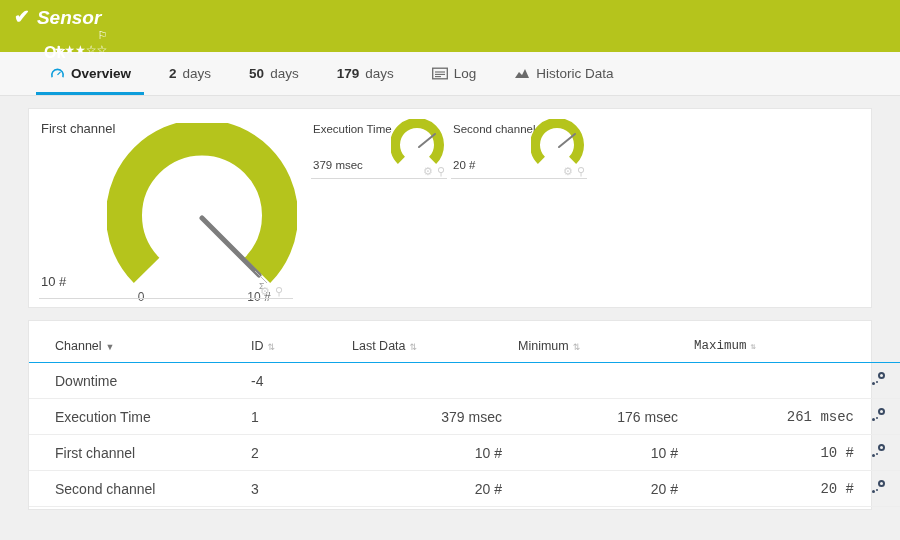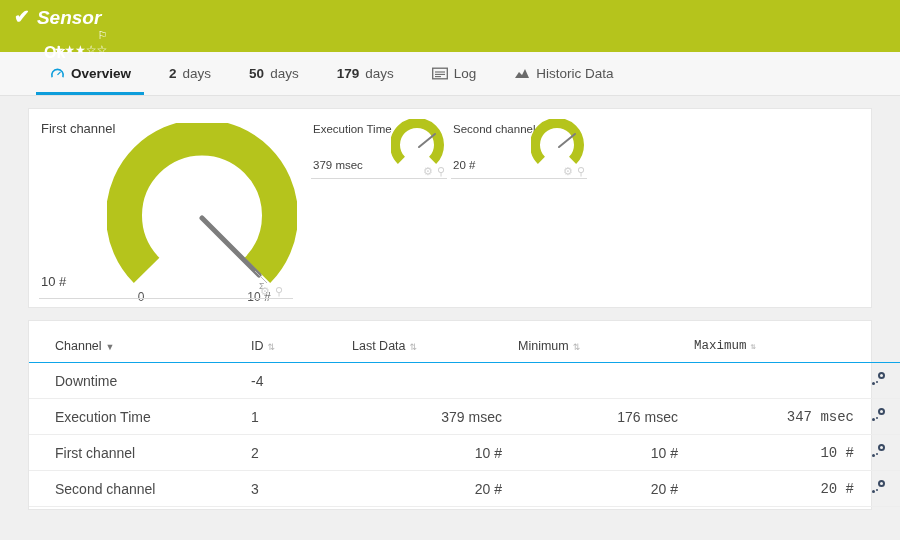--- a/index.html
+++ b/index.html
@@ -486,21 +486,21 @@
             <span class="ra-circle"></span><span class="ra-dot1"></span><span class="ra-dot2"></span>
           </span>
         </td>
       </tr>
 
       <tr>
         <td class="col-channel">Execution Time</td>
         <td class="col-id">1</td>
         <td class="col-last num">379 msec</td>
         <td class="col-min num">176 msec</td>
-        <td class="col-max num">347 msec</td>
+        <td class="col-max num">261 msec</td>
         <td class="col-act">
           <span class="row-action">
             <span class="ra-circle"></span><span class="ra-dot1"></span><span class="ra-dot2"></span>
           </span>
         </td>
       </tr>
 
       <tr>
         <td class="col-channel">First channel</td>
         <td class="col-id">2</td>

